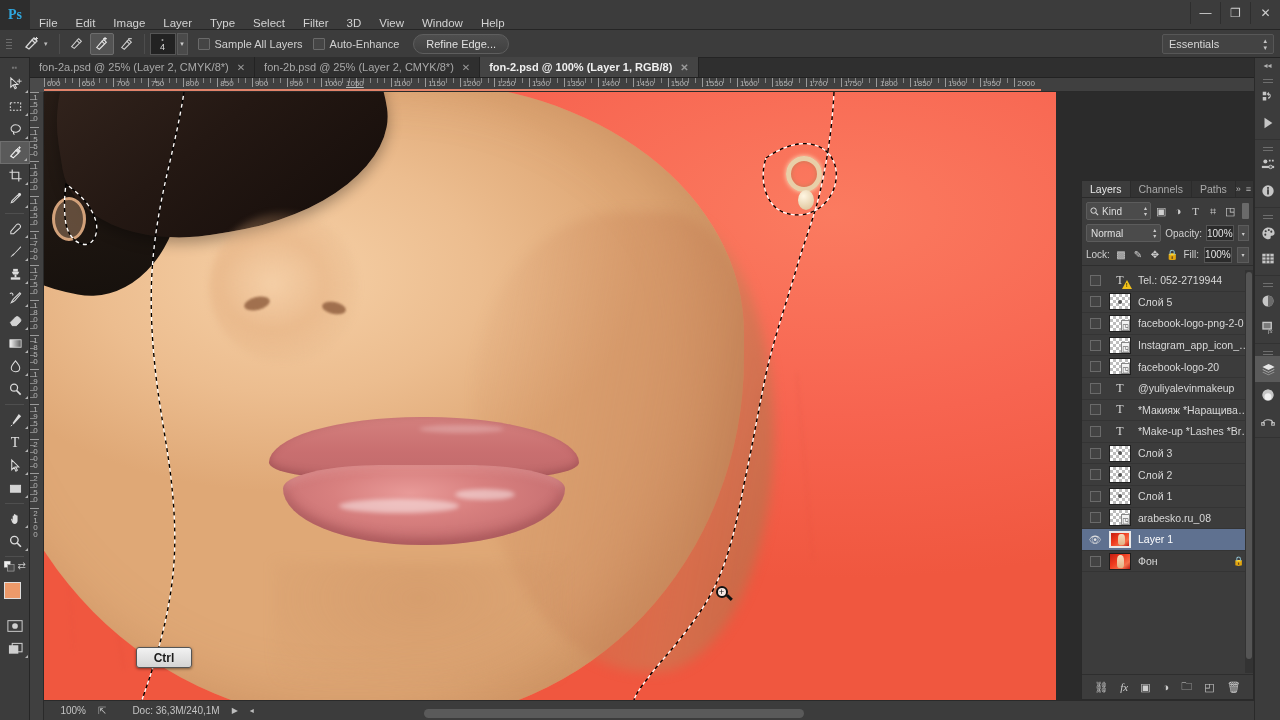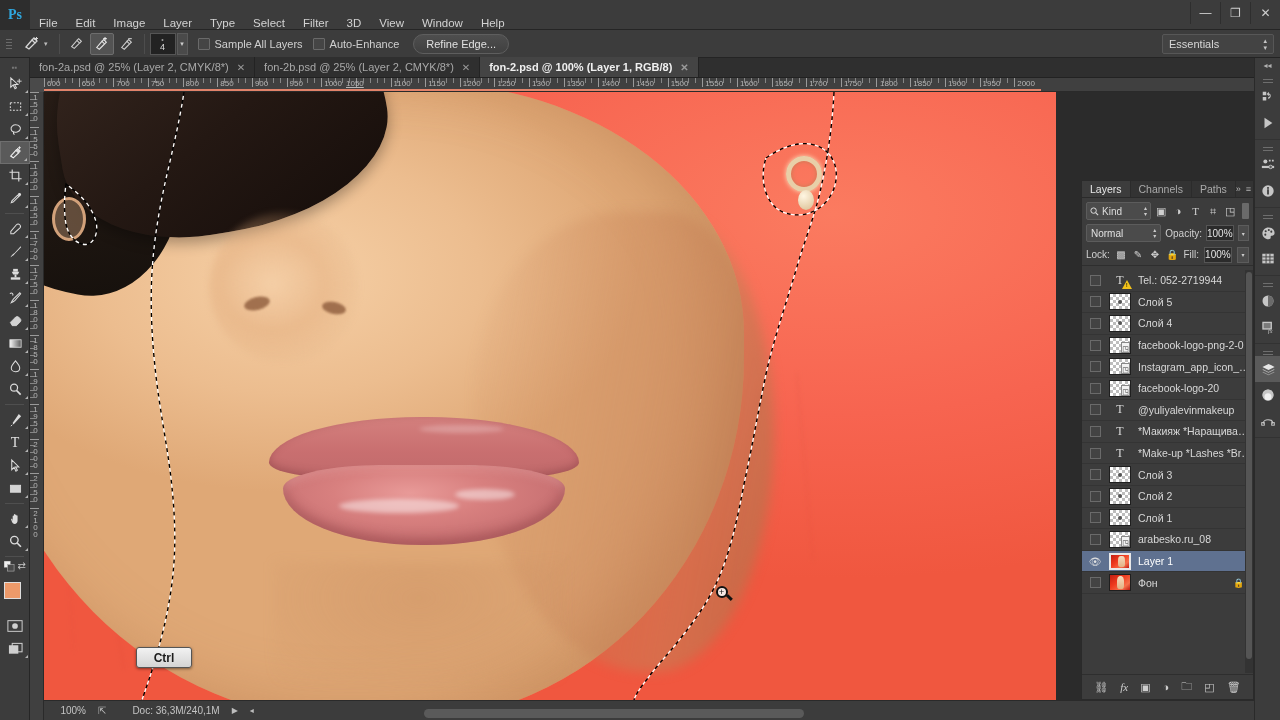--- a/index.html
+++ b/index.html
@@ -1152,29 +1152,20 @@
           <div class="thumb">
             <span class="mini-shape"></span>
           </div>
           <div class="layer-name">Слой 5</div>
         </div>
         <div class="layer-row">
           <div class="eye-cell">
             <span class="eye-box"></span>
           </div>
           <div class="thumb">
-            <span class="mini-shape"></span>
-          </div>
-          <div class="layer-name">Слой 4</div>
-        </div>
-        <div class="layer-row">
-          <div class="eye-cell">
-            <span class="eye-box"></span>
-          </div>
-          <div class="thumb">
             <span class="fb-glyph">◳</span>
           </div>
           <div class="layer-name">facebook-logo-png-2-0</div>
         </div>
         <div class="layer-row">
           <div class="eye-cell">
             <span class="eye-box"></span>
           </div>
           <div class="thumb">
             <span class="fb-glyph">◳</span>

